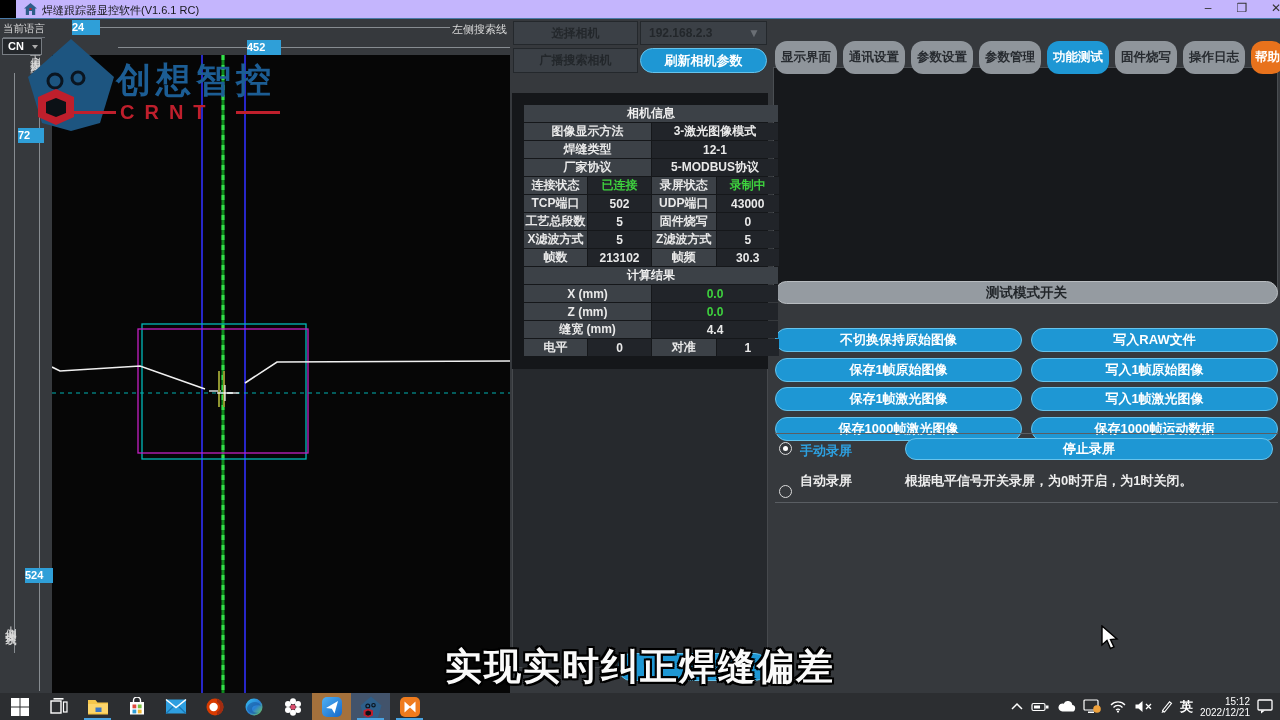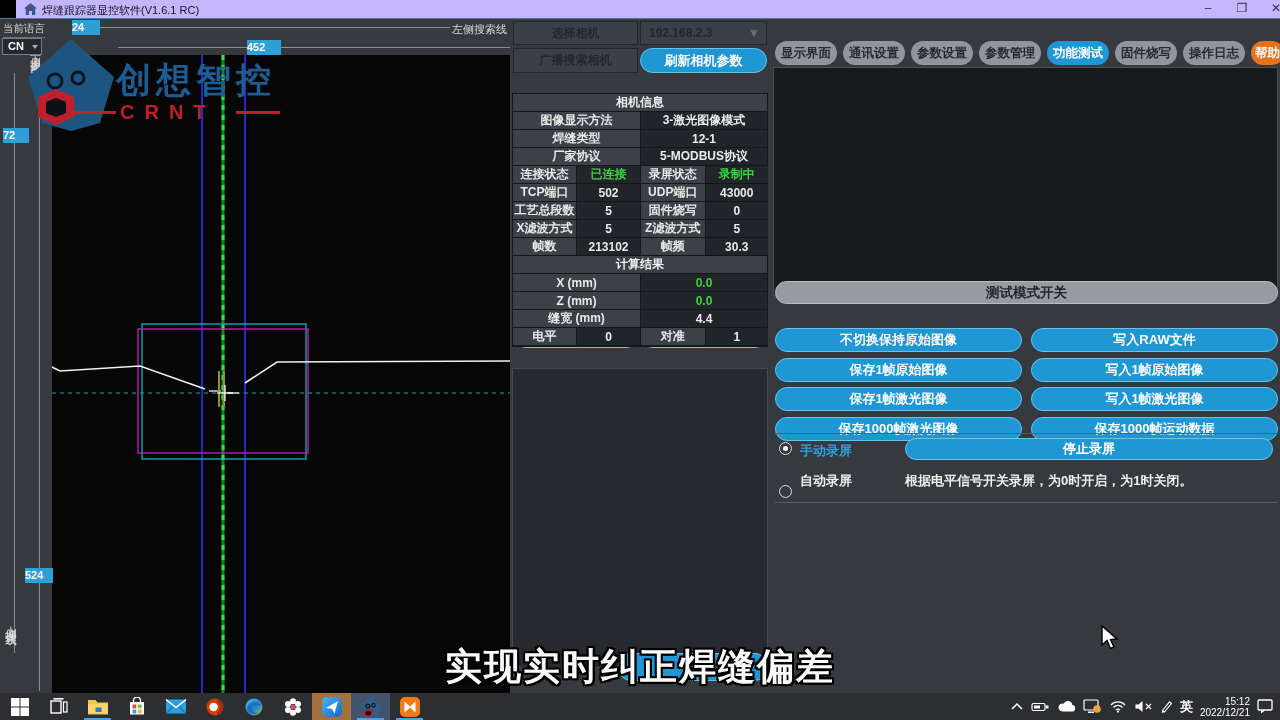--- a/index.html
+++ b/index.html
@@ -24,33 +24,33 @@
 #logo{left:28px;top:20px;width:300px;height:100px;z-index:3}
 #logo .cn{position:absolute;left:88px;top:18px;font-size:35px;font-weight:bold;color:#1c5d94;letter-spacing:5px}
 #logo .en{position:absolute;left:92px;top:62px;color:#bf1f2c;font-weight:bold;font-size:20px;letter-spacing:10px}
 #logo .dash{position:absolute;top:72px;width:44px;height:3px;background:#bf1f2c}
 
 .cell{font-weight:bold;font-size:12px;display:flex;align-items:center;justify-content:center;overflow:hidden;white-space:nowrap}
 .lab{background:#3c4147;color:#e9e9e9}
 .val{background:#212429;color:#e9e9e9}
 .green{color:#3ed23e !important}
 .hdr{background:#3c4147;color:#eee}
-#midtable{left:512px;top:74px;width:256px;background:#15171a;padding:1px;z-index:2}
+#midtable{left:512px;top:74px;width:256px;background:#15171a;padding:12px;z-index:2}
 .trow{display:grid;gap:1px;margin-bottom:1px}
 .r2{grid-template-columns:127px 126px}
 .r4{grid-template-columns:63px 63px 63.5px 62.5px}
 .r1{grid-template-columns:254px}
 .trow>div{height:17px}
 .pill{background:#1e97d4;color:#fff;font-weight:bold;text-align:center;border-radius:13px;border:1px solid #66c3ec;display:flex;align-items:center;justify-content:center;cursor:pointer}
 .pill.gray{background:#959ba1;color:#22262a;border-color:#b8bcc0}
 .btn-dis{background:#3b4046;color:#23272b;font-weight:bold;text-align:center;display:flex;align-items:center;justify-content:center;border:1px solid #24282c}
 #midpanel{left:512px;top:349px;width:256px;height:300px;background:#26292d;border:1px solid #46494d}
 
 #tabs{left:775px;top:22px;width:503px;height:23px;display:flex;gap:6px;z-index:2}
-.tab{flex:0 0 62px;height:24px;border-radius:12px;background:#8f959b;color:#272b30;font-weight:bold;font-size:12.5px;display:flex;align-items:center;justify-content:center;cursor:pointer}
+.tab{flex:0 0 62px;height:33px;border-radius:12px;background:#8f959b;color:#272b30;font-weight:bold;font-size:12.5px;display:flex;align-items:center;justify-content:center;cursor:pointer}
 .tab.active{background:#1e97d4;color:#fff}
 .tab.help{flex:0 0 33px;background:#e8721c;color:#fff}
 #rdark{left:773px;top:48px;width:505px;height:229px;background:#17191c;border:1px solid #4a4e52}
 #fngrid{left:775px;top:309px;width:503px;display:grid;grid-template-columns:247px 247px;gap:5.5px 9px}
 #fngrid .pill{height:24px;font-size:13px}
 .divider{height:1px;background:#5a5e63}
 .radio{width:13px;height:13px;border:1.6px solid #dcdcdc;border-radius:50%;background:transparent;position:relative}
 .radio.sel::after{content:"";position:absolute;left:2.8px;top:2.8px;width:5px;height:5px;border-radius:50%;background:#fff}
 .rlabel{font-weight:bold;font-size:13px}
 
@@ -108,21 +108,21 @@
       <line x1="173" y1="330" x2="173" y2="346" stroke="#fff" stroke-width="1.2"></line>
       <line x1="165" y1="338" x2="181" y2="338" stroke="#fff" stroke-width="1.2"></line>
     </svg>
   </div>
 
   <span class="abs seltext" style="left:3px;top:3px;border-bottom:1px solid #6a6f75;padding-bottom:1px">当前语言</span>
   <div id="cnbox" class="abs">
     <span>CN</span><span class="car"></span>
   </div>
   <div class="abs trackv" style="left:14px;top:54px;height:580px"></div>
-  <div class="abs badge" style="left:3px;top:109px;width:26px">72</div>
+  <div class="abs badge" style="left:18px;top:109px;width:26px">72</div>
   <div class="abs trackv" style="left:39px;top:42px;height:630px"></div>
   <div class="abs badge" style="left:25px;top:549px;width:28px">524</div>
   <div class="abs vlabel" style="left:29px;top:28px;height:80px;overflow:hidden">下侧搜索线</div>
   <div class="abs vlabel" style="left:3px;top:598px;height:80px;font-size:11.5px">上侧搜索线</div>
 
   <div class="abs trackh" style="left:75px;top:8px;width:375px"></div>
   <div class="abs badge" style="left:72px;top:1px;width:28px">24</div>
   <span class="abs seltext" style="left:452px;top:3px;font-size:11px">左侧搜索线</span>
   <div class="abs trackh" style="left:118px;top:28px;width:392px"></div>
   <div class="abs badge" style="left:247px;top:21px;width:34px">452</div>

